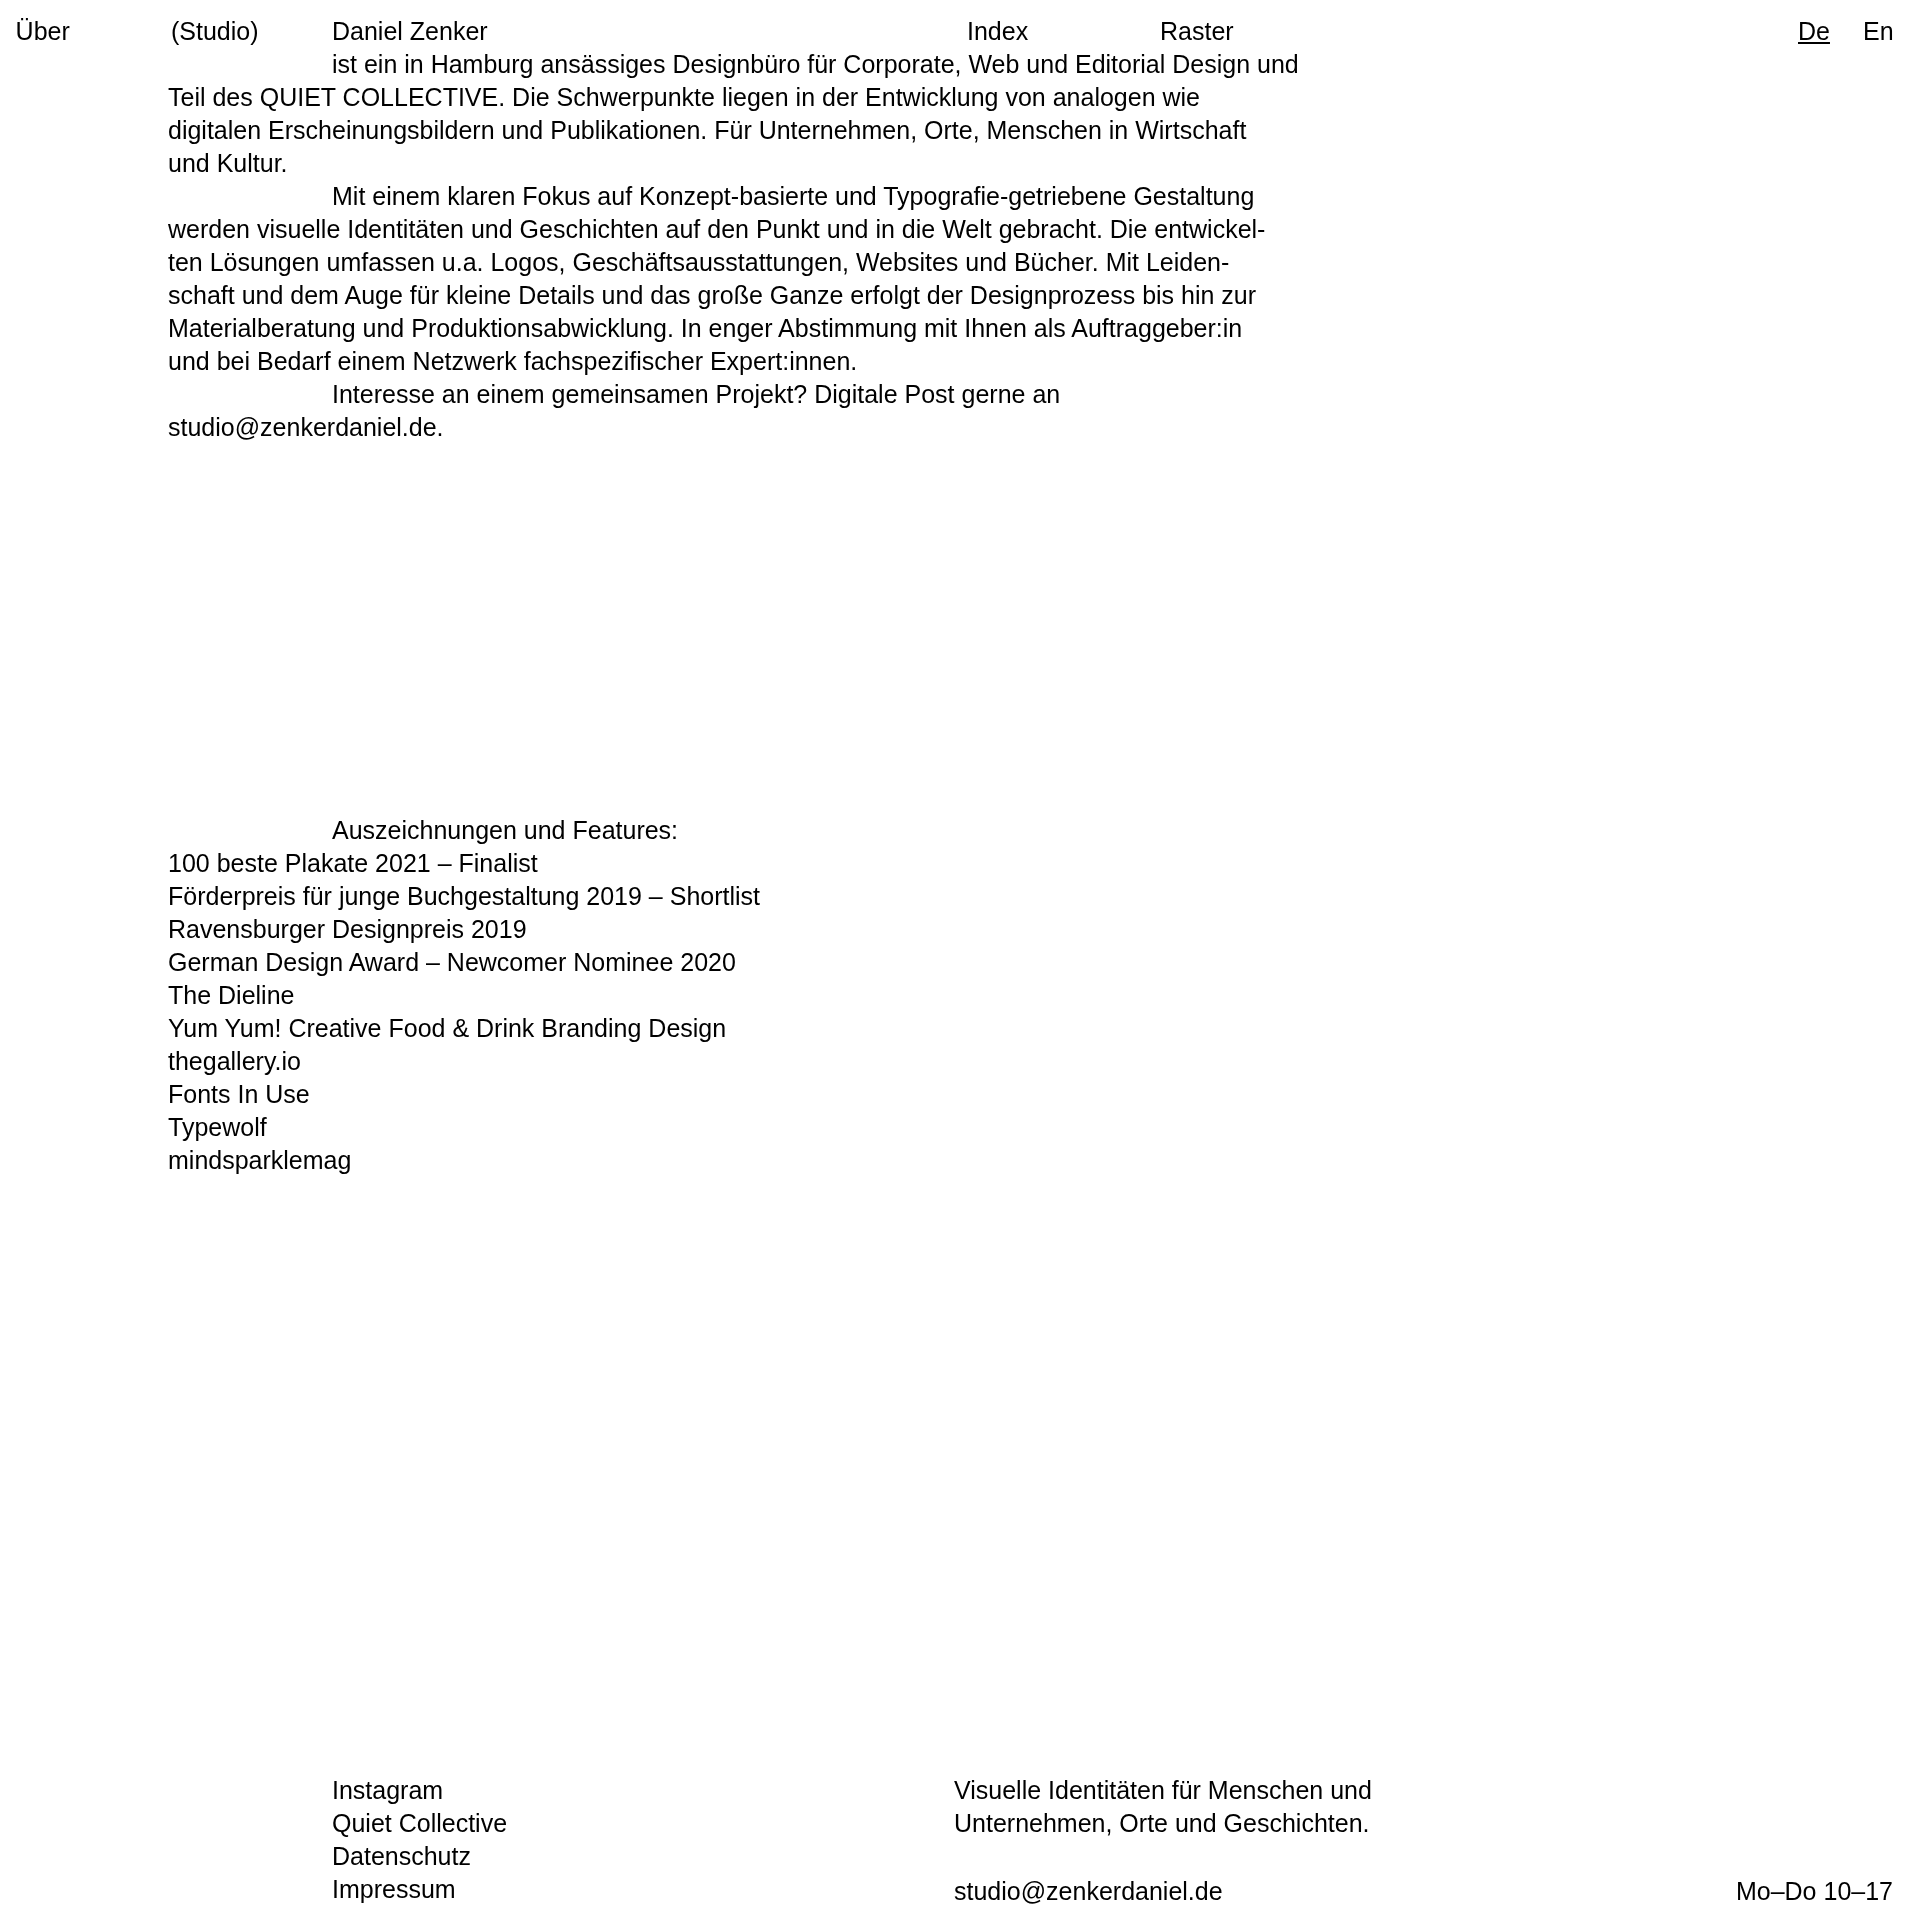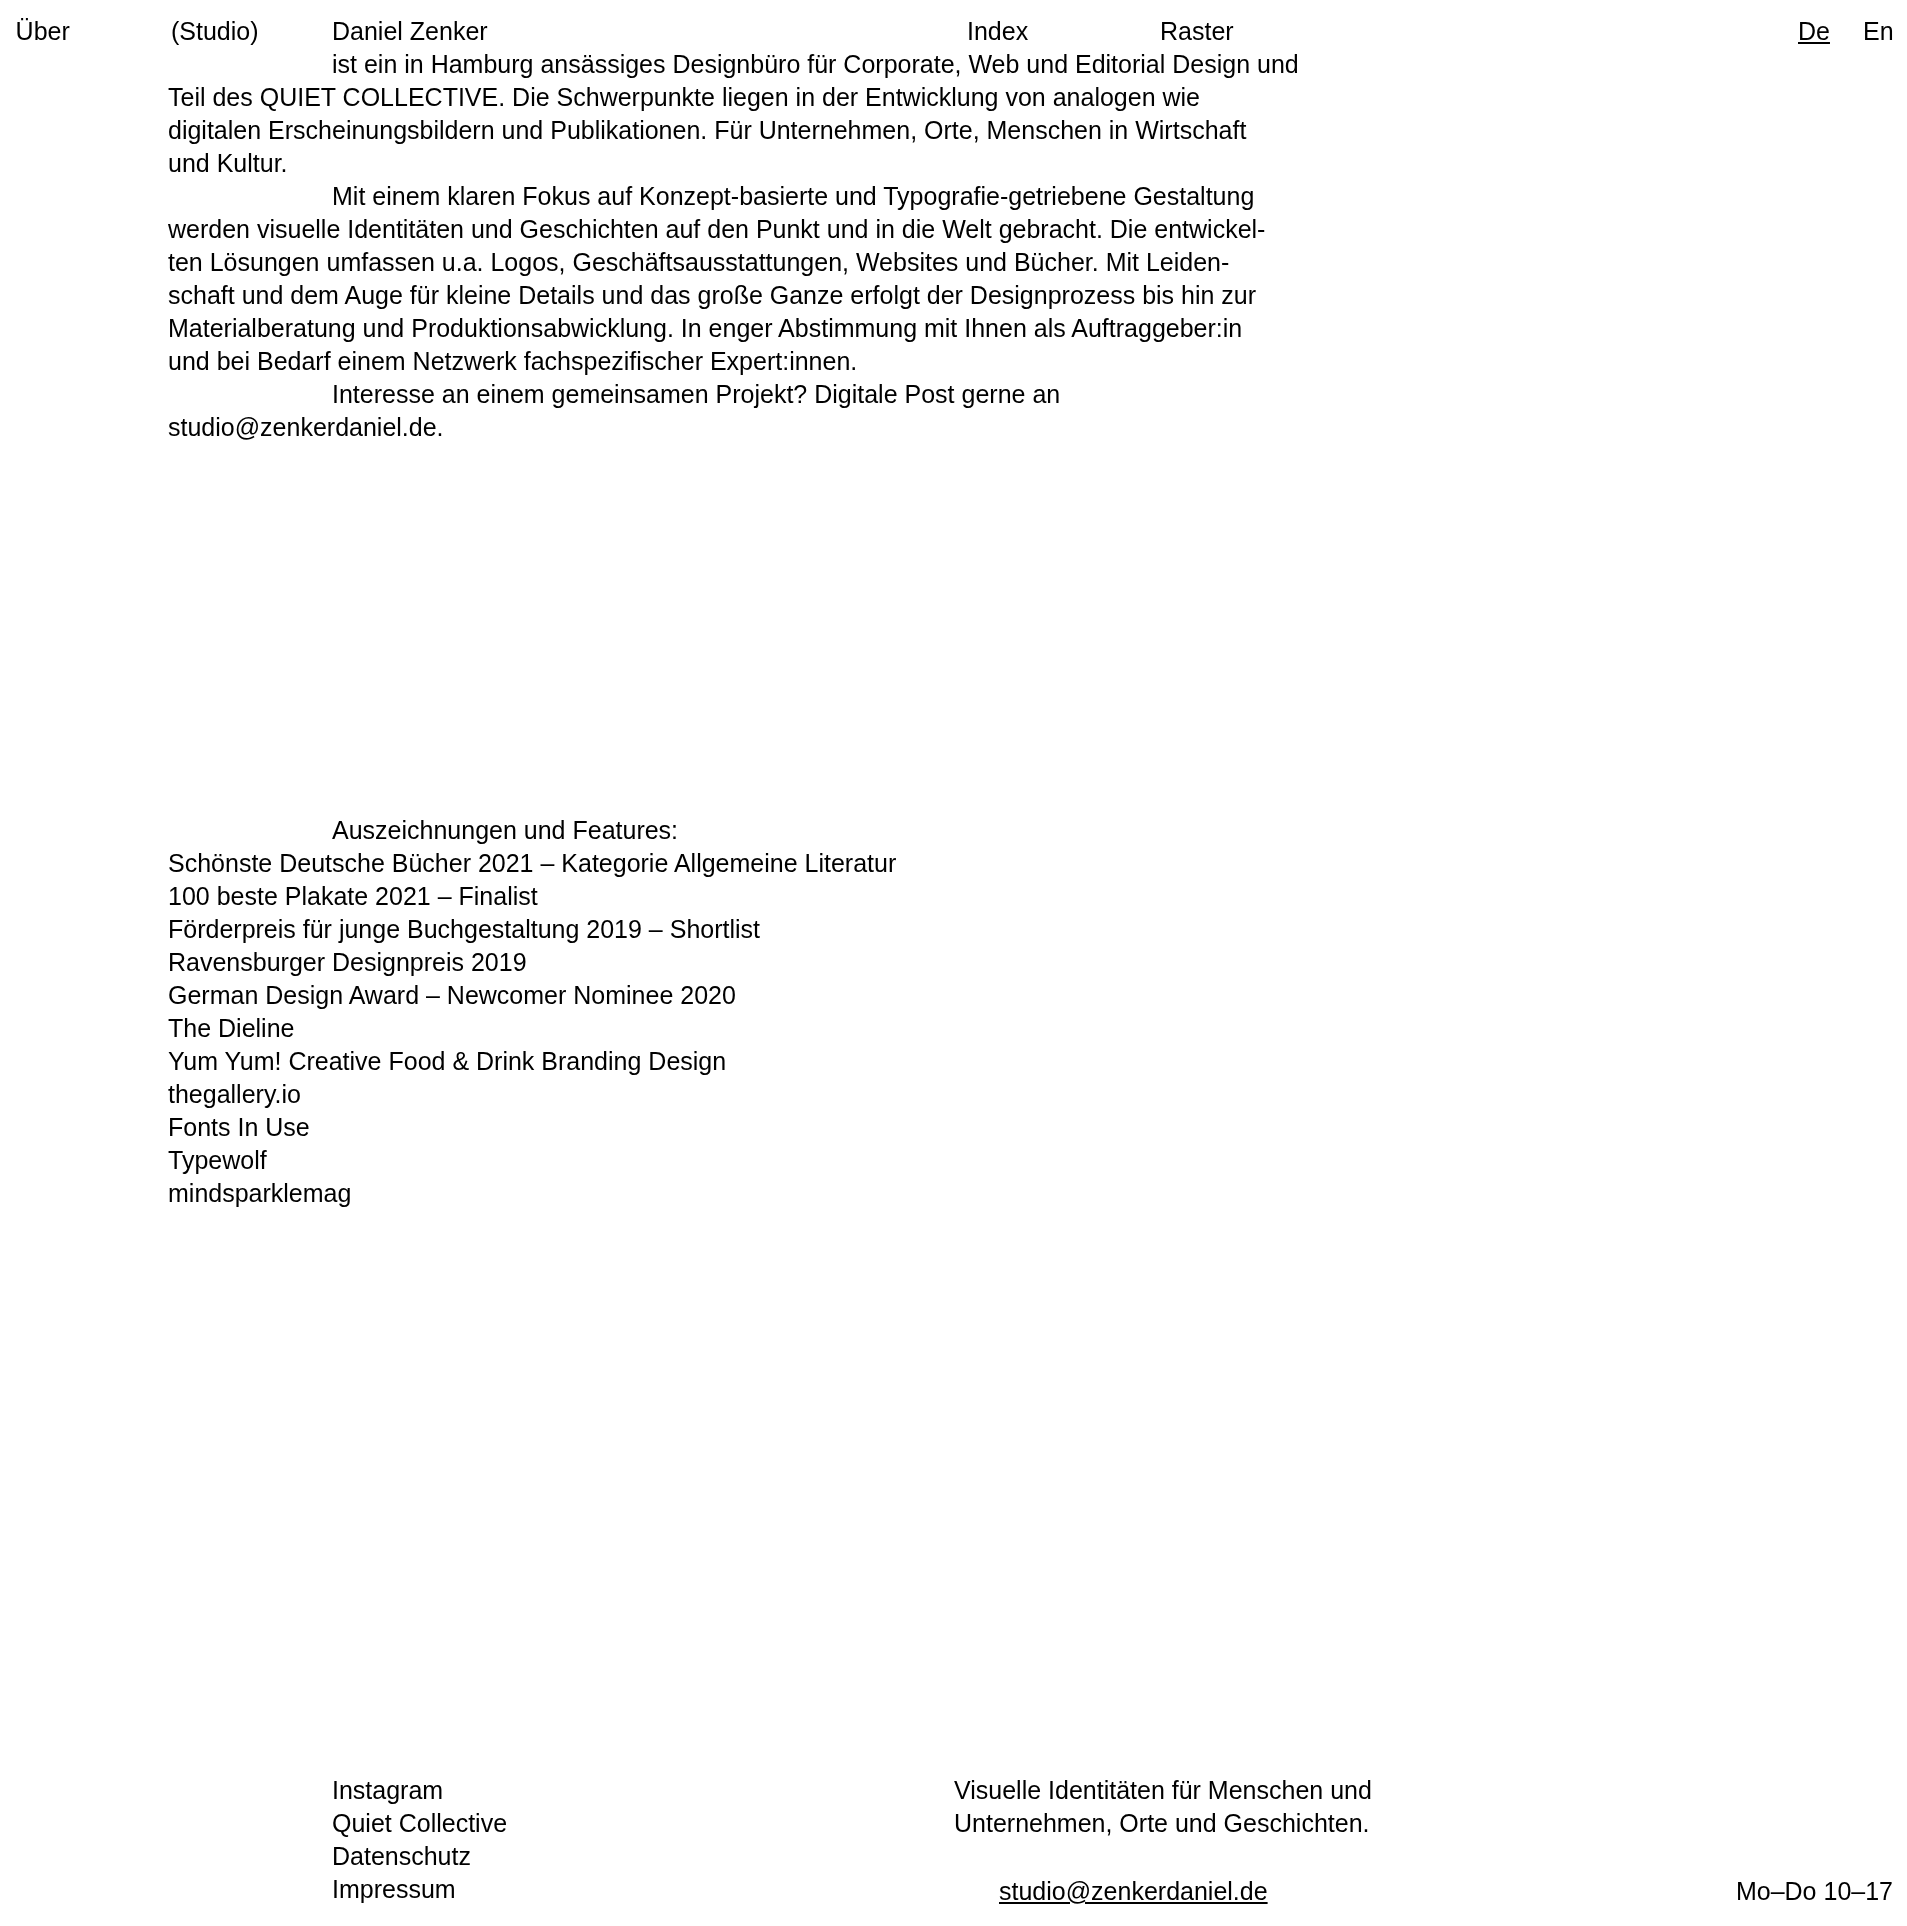--- a/index.html
+++ b/index.html
@@ -33,21 +33,21 @@
 
   
   #about    { left: 168px; top: 48px;   width: 1323px; }
 
   
   #sections { left: 168px; top: 781px; width: 1323px; }
 
   
   #footer-links   { left: 332px;  top: 1774px; }
   #footer-tagline { left: 954px; top: 1774px; }
-  #footer-email   { left: 999px; top: 1875px; text-decoration: underline; }
+  #footer-email   { left: 954px; top: 1875px; }
   #footer-hours   { right: 14px;  top: 1875px; text-align: right; }
 </style>
 </head>
 <body>
 
 <nav>
   <a class="abs" id="nav-ueber">Über</a>
   <a class="abs" id="nav-studio">(Studio)</a>
   <a class="abs" id="brand">Daniel Zenker</a>
   <a class="abs" id="nav-index">Index</a>
@@ -62,21 +62,20 @@
   <p class="indent"><span>Interesse an einem gemeinsamen Projekt? Digitale Post gerne an</span><br><a>studio@zenkerdaniel.de.</a></p>
 </main>
 
 <section class="abs" id="sections">
   <div>
   </div>
   <div class="spacer"></div>
   <div>
     <div class="heading-indent">Auszeichnungen und Features:</div>
     <div>
-        <div>Schönste Deutsche Bücher 2021 – Kategorie Allgemeine Literatur</div>
         <div>100 beste Plakate 2021 – Finalist</div>
         <div>Förderpreis für junge Buchgestaltung 2019 – Shortlist</div>
         <div>Ravensburger Designpreis 2019</div>
         <div>German Design Award – Newcomer Nominee 2020</div>
         <div>The Dieline</div>
         <div>Yum Yum! Creative Food &amp; Drink Branding Design</div>
         <div>thegallery.io</div>
         <div>Fonts In Use</div>
         <div>Typewolf</div>
         <div>mindsparklemag</div>

